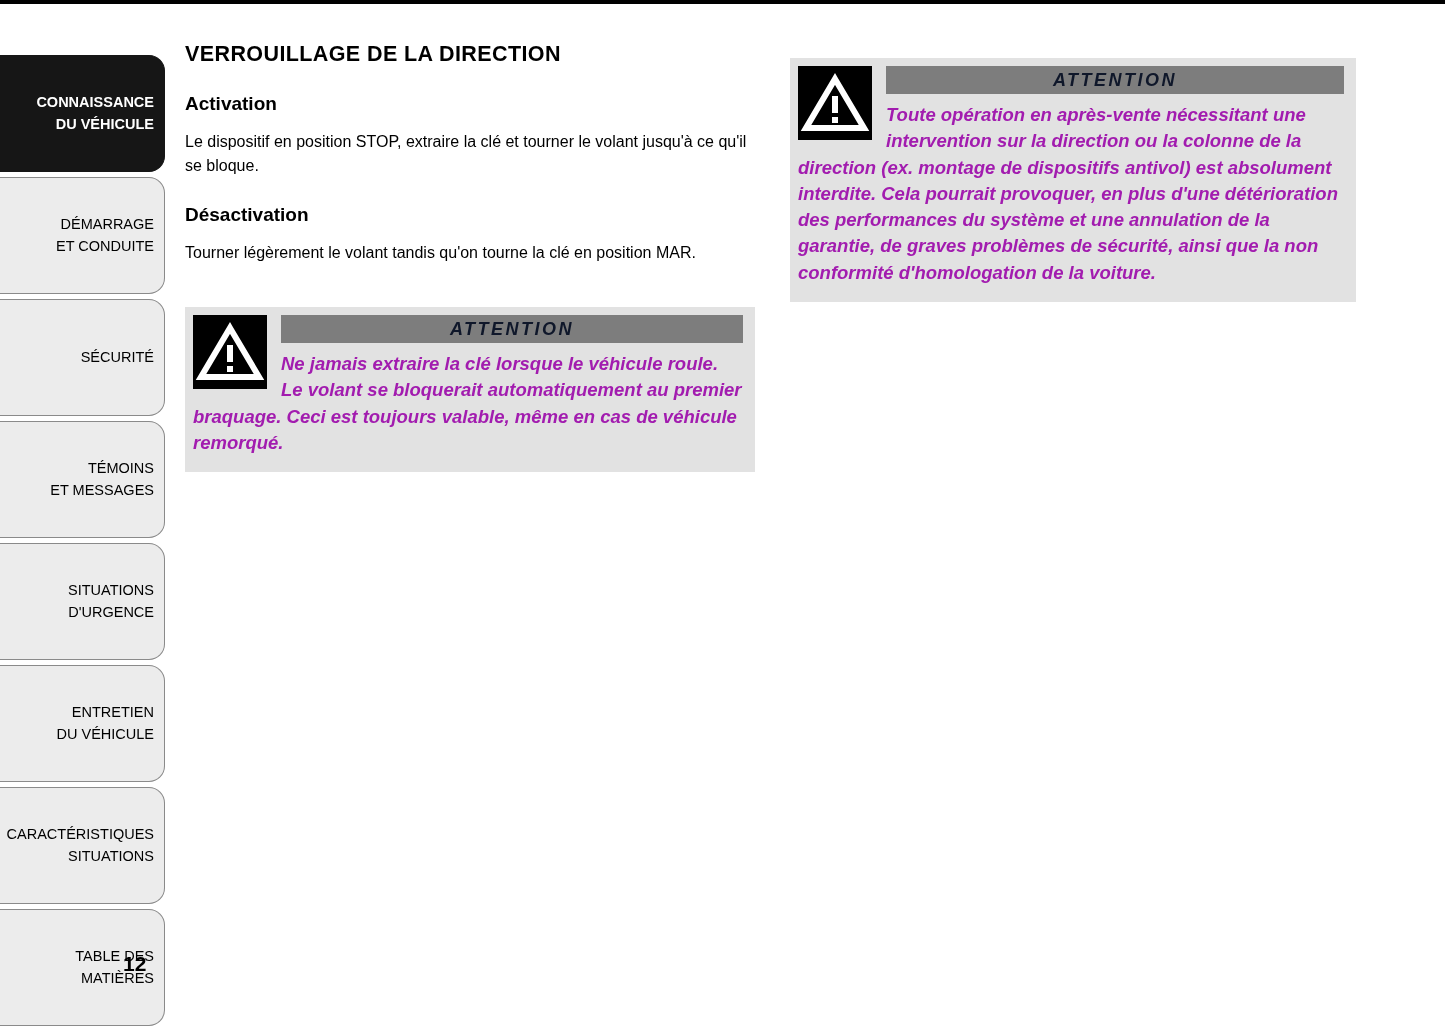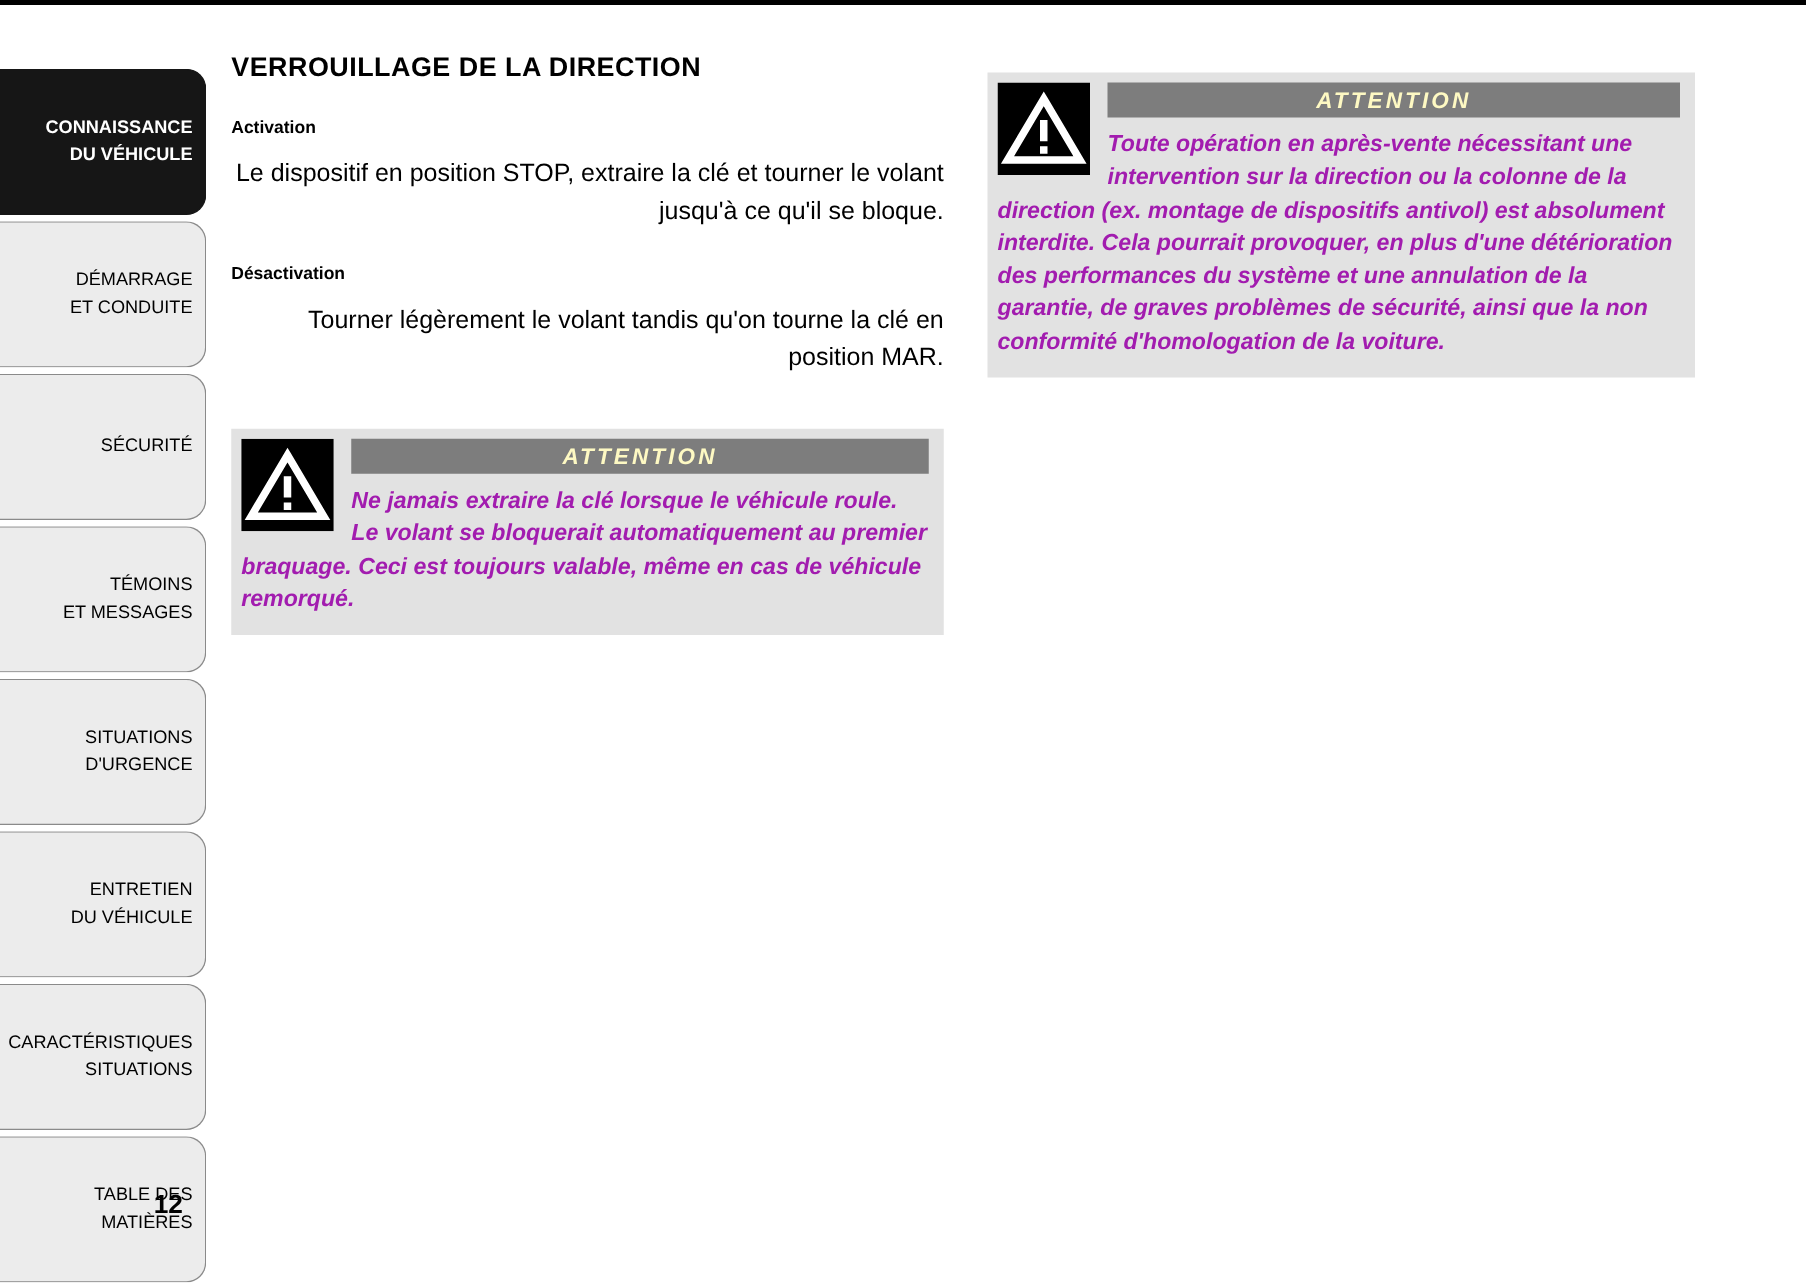--- a/index.html
+++ b/index.html
@@ -46,42 +46,42 @@
     position: absolute; top: 42px; left: 185px; width: 570px;
   }
   .main-right {
     position: absolute; top: 58px; left: 790px; width: 566px;
   }
   .doc-title {
     font-size: 21.5px; font-weight: bold; letter-spacing: 0.4px;
     margin-bottom: 26px;
   }
   .sec-heading {
-    font-size: 14px; font-weight: bold; margin-bottom: 15px;
+    font-size: 19px; font-weight: bold; margin-bottom: 15px;
   }
   .sec-body {
-    font-size: 20px; line-height: 1.5; margin-bottom: 26px; text-align: right;
+    font-size: 16px; line-height: 1.5; margin-bottom: 26px;
   }
   
   .warnbox {
     background: #e2e2e2;
     padding: 8px 12px 16px 8px;
     overflow: hidden;
   }
   .warnbox.left-box { margin-top: 42px; }
   .warn-icon {
     float: left;
     width: 74px; height: 74px;
     margin: 0 14px 6px 0;
   }
   .warn-header {
     overflow: hidden; 
     height: 28px;
     background: #7d7d7d;
-    color: #fef9c3;
+    color: #0f172a;
     font-weight: bold; font-style: italic;
     font-size: 18px; letter-spacing: 2.5px;
     display: flex; align-items: center; justify-content: center;
     margin-bottom: 8px;
   }
   .warn-body {
     font-weight: bold; font-style: italic;
     font-size: 18.5px; line-height: 1.42;
     color: #a21caf;
   }

